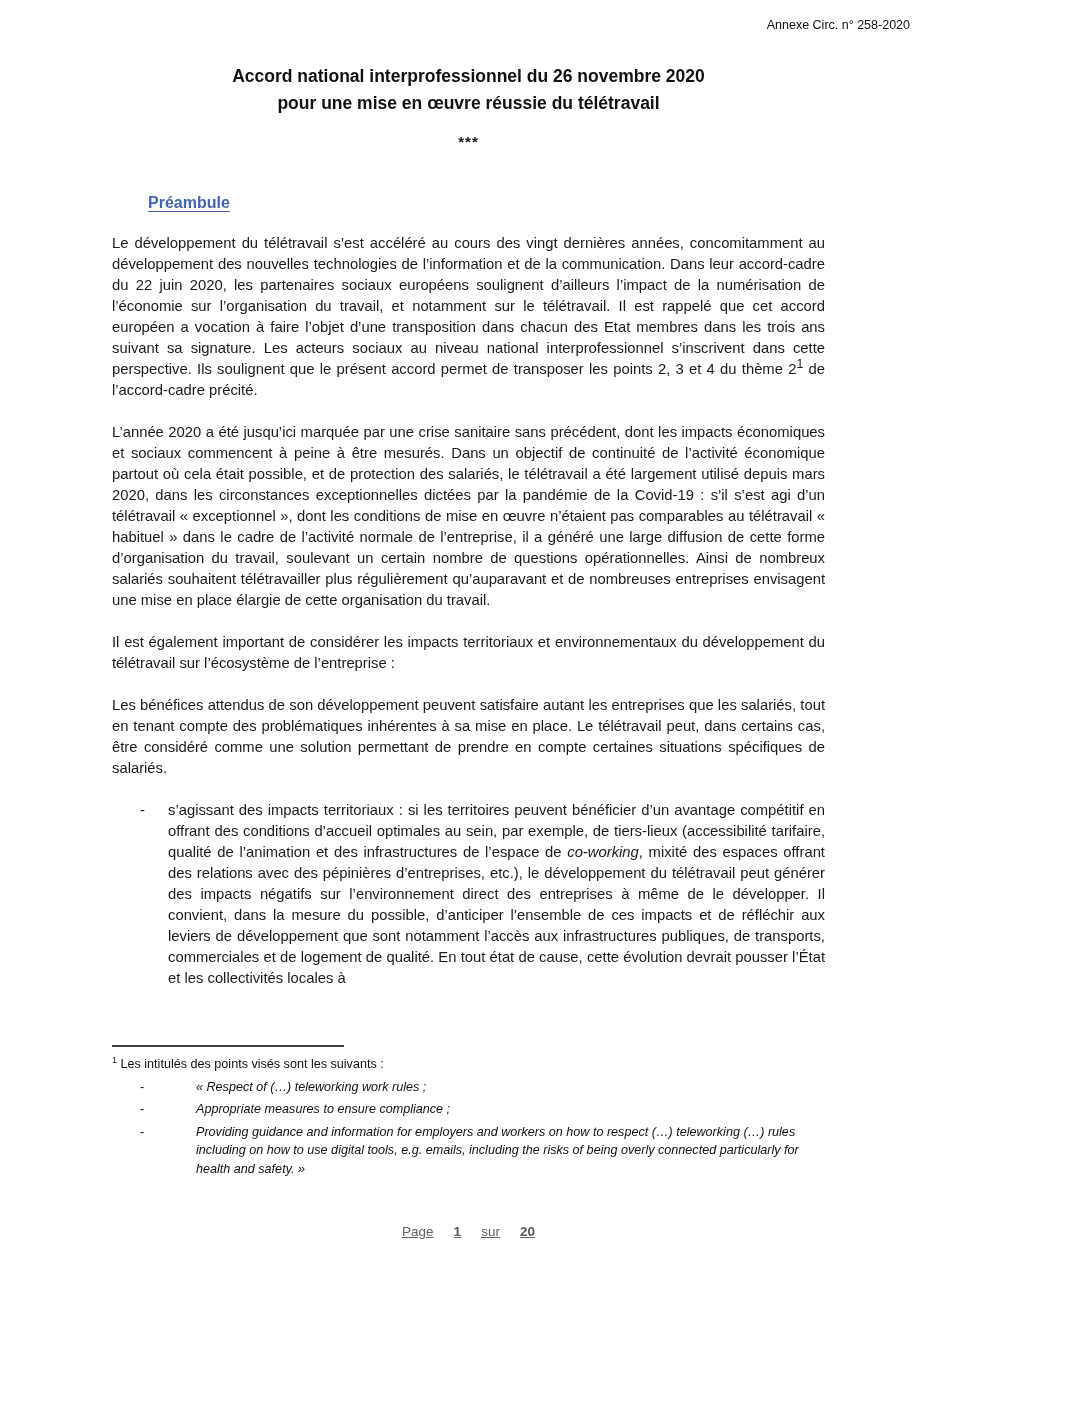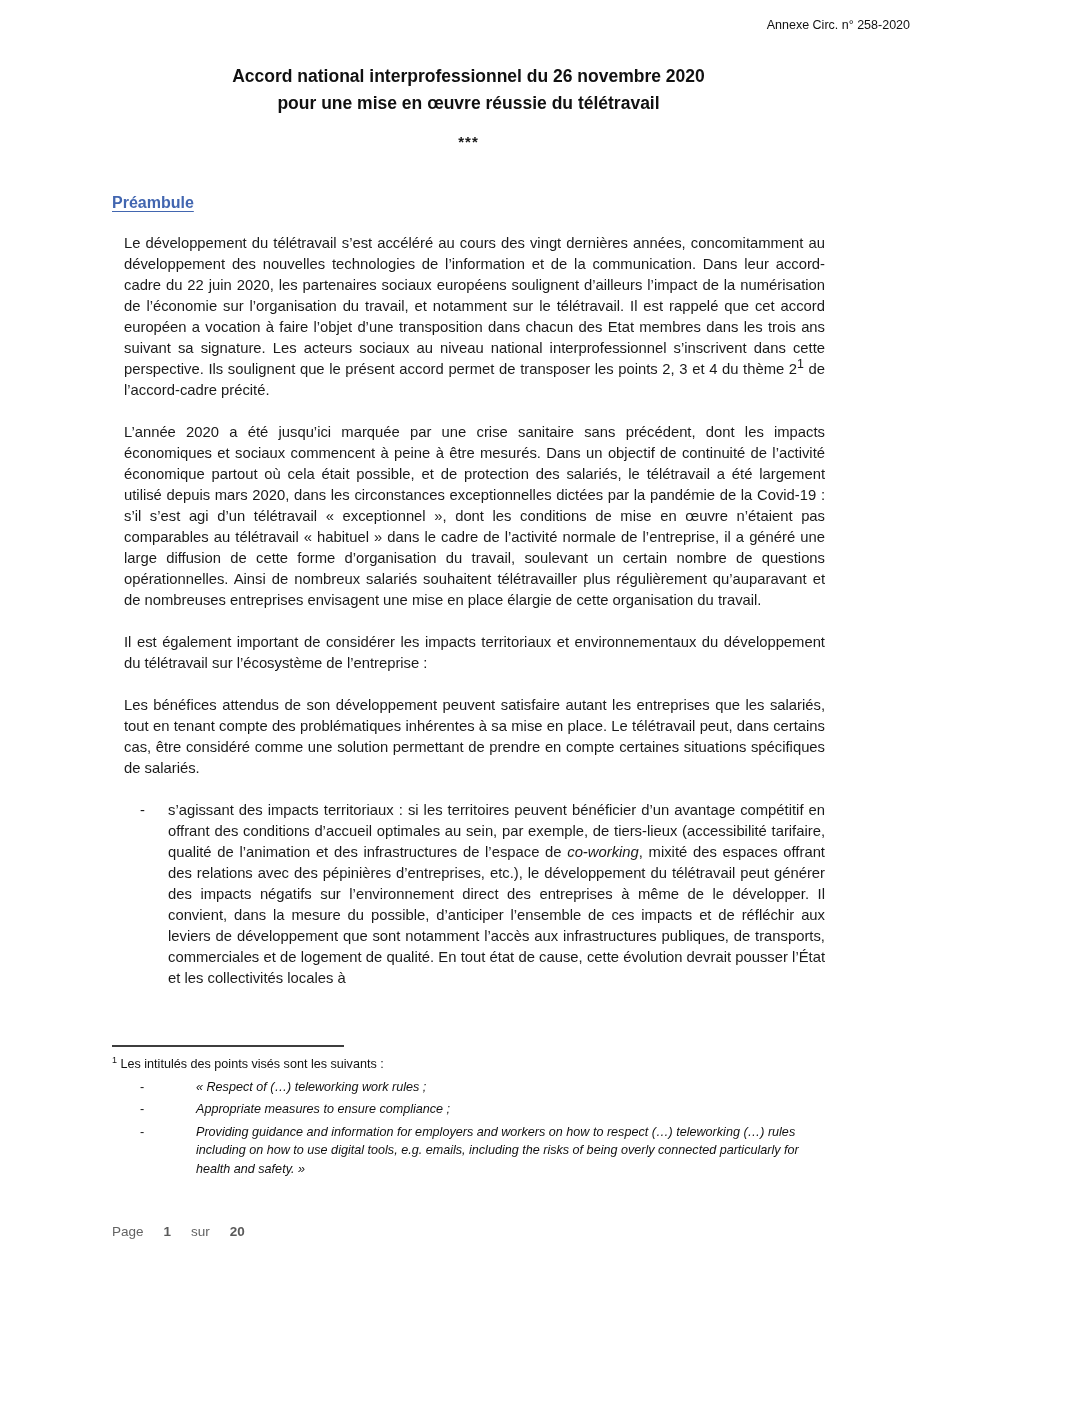--- a/index.html
+++ b/index.html
@@ -47,24 +47,25 @@
     letter-spacing: 1px;
   }
 
   .section-heading {
     margin-top: 44px;
     font-size: 16px;
     font-weight: bold;
     color: #4266b0;
     text-decoration: underline;
     text-underline-offset: 3px;
+    margin-left: 36px;
   }
 
   .body-par {
-    margin: 21px 0 0 12px;
+    margin: 21px 0 0 0;
     text-align: justify;
     font-size: 14.8px;
     line-height: 21px;
   }
 
   .bullet-item {
     position: relative;
     margin-top: 21px;
     padding-left: 56px;
     text-align: justify;
@@ -107,24 +108,25 @@
     top: 0;
     font-style: normal;
   }
 
   .page-footer {
     position: absolute;
     left: 112px;
     top: 1224px;
     width: 713px;
     display: flex;
-    justify-content: flex-start;
+    justify-content: center;
     gap: 20px;
     font-size: 13.5px;
     color: #636363;
+    text-decoration: underline;
   }
   .page-footer b { color: #5a5a5a; }
 
   sup { line-height: 0; }
 </style>
 </head>
 <body>
 
 <div class="page">
 

